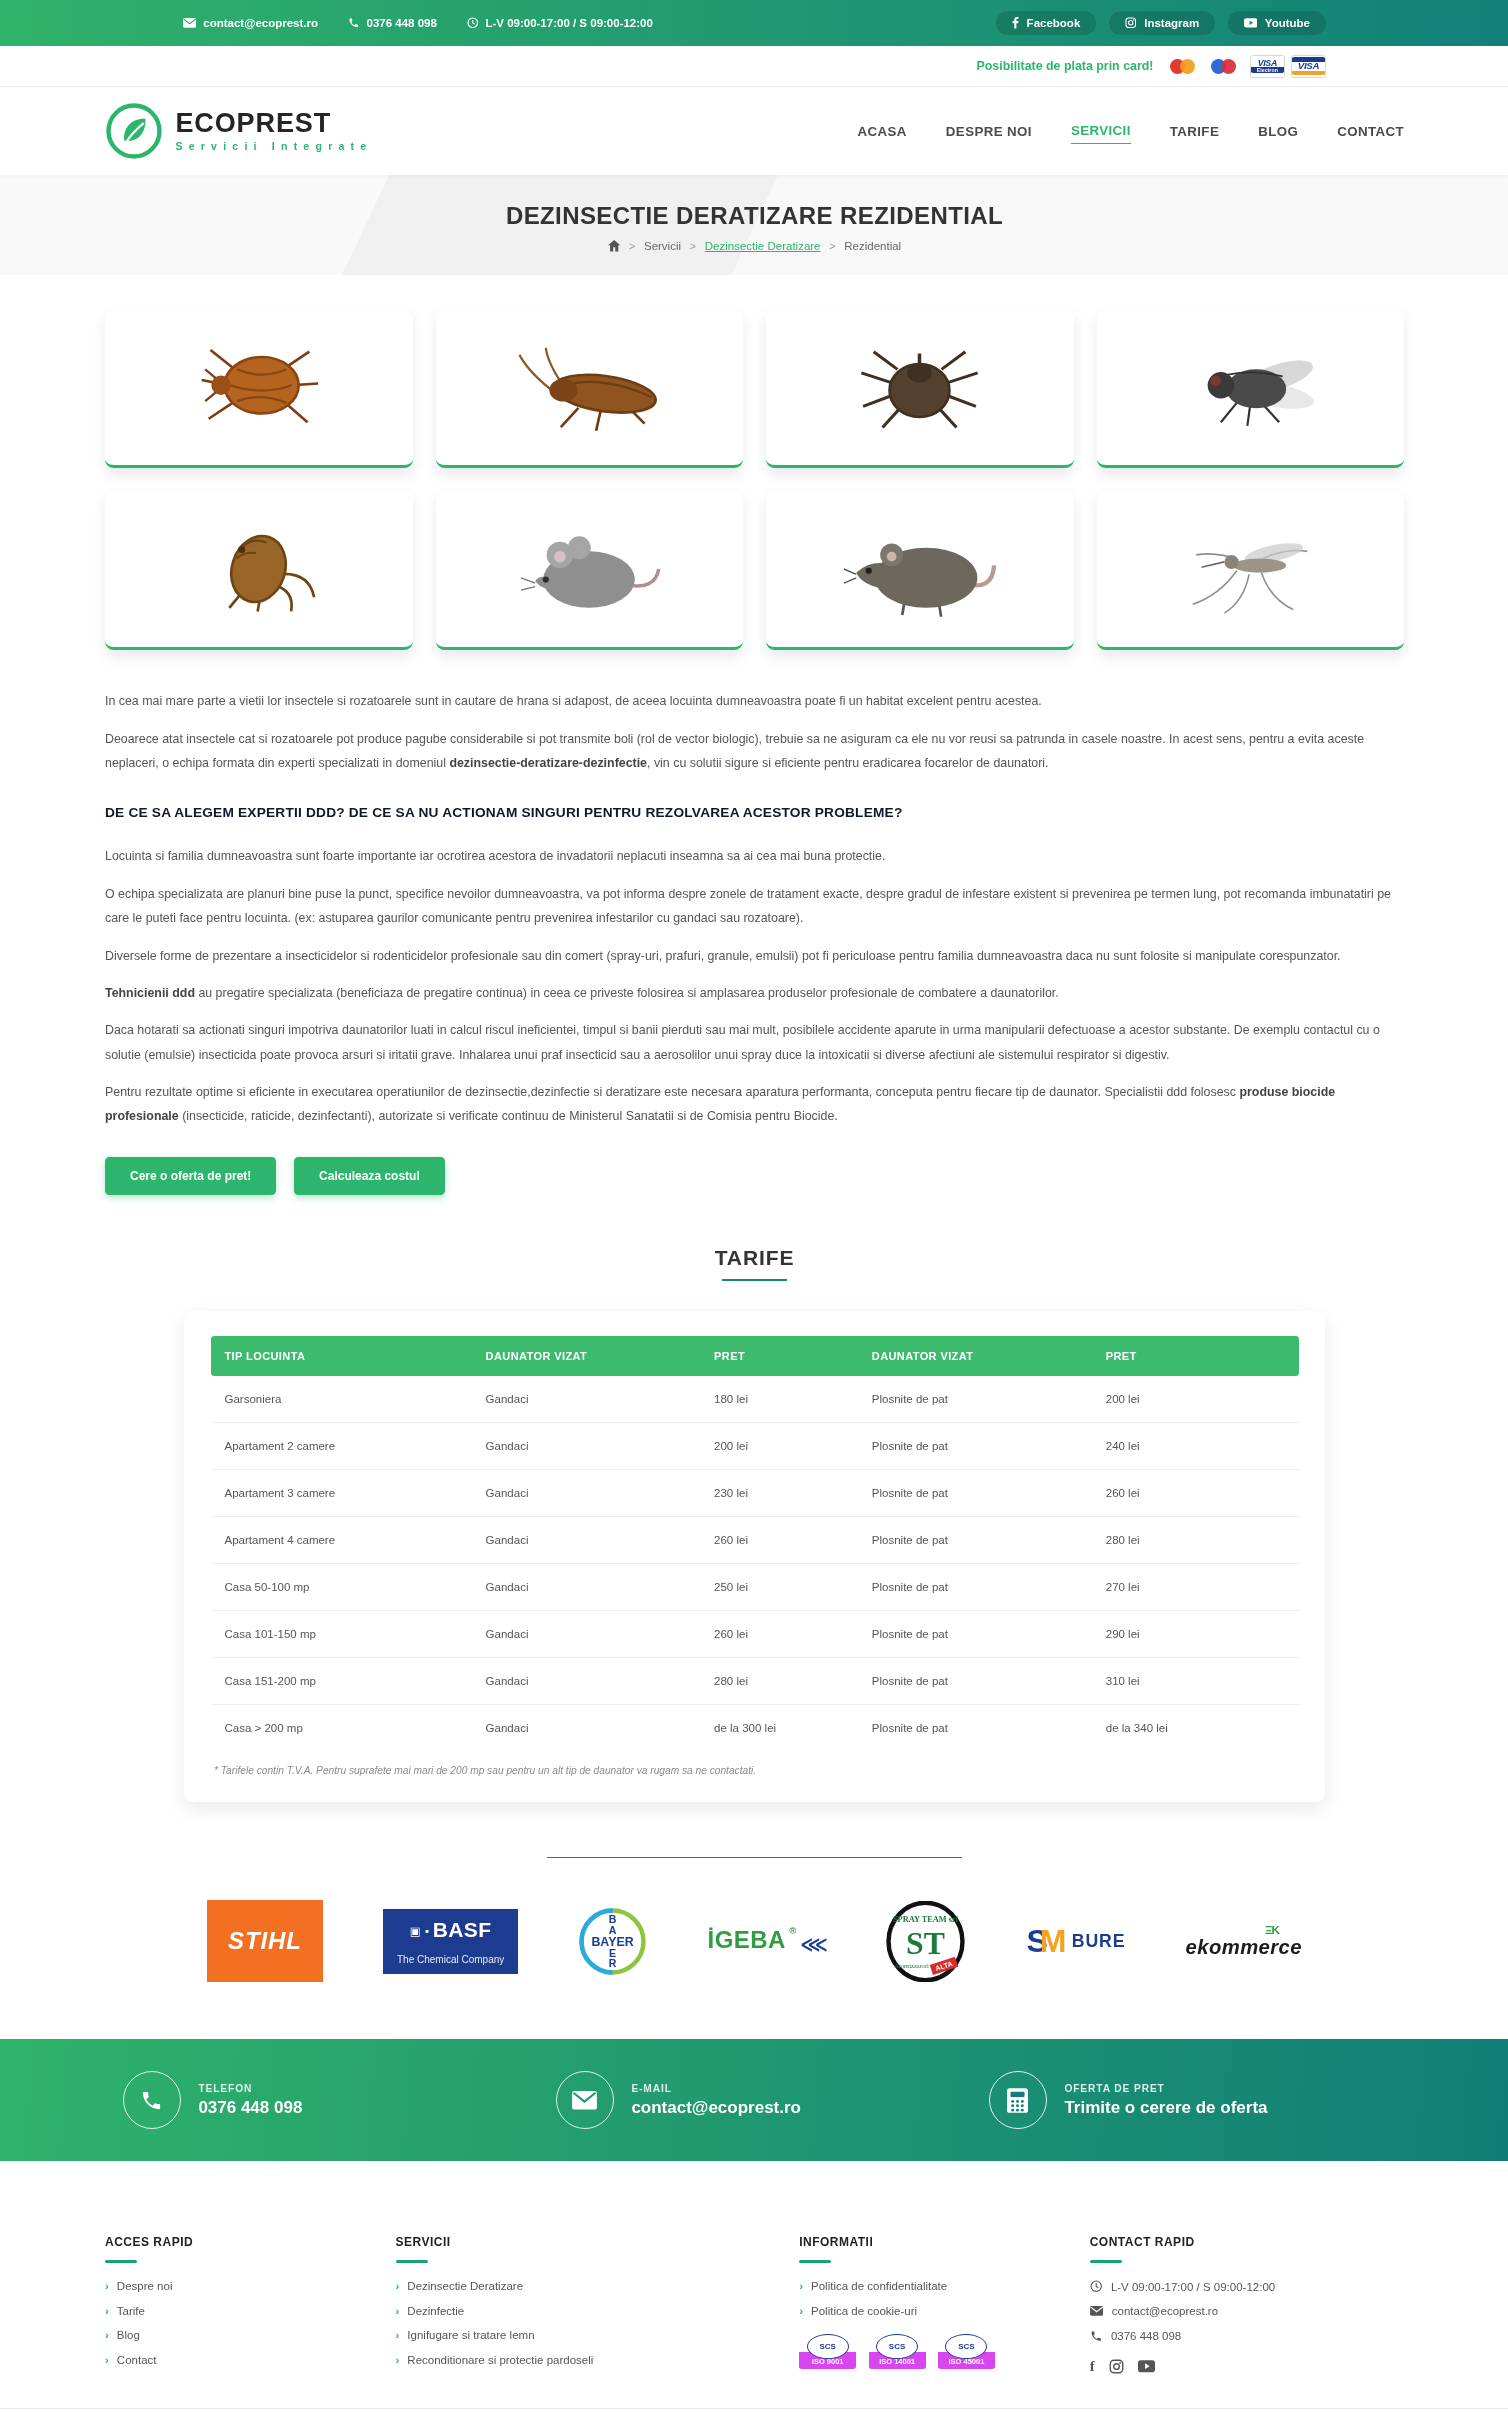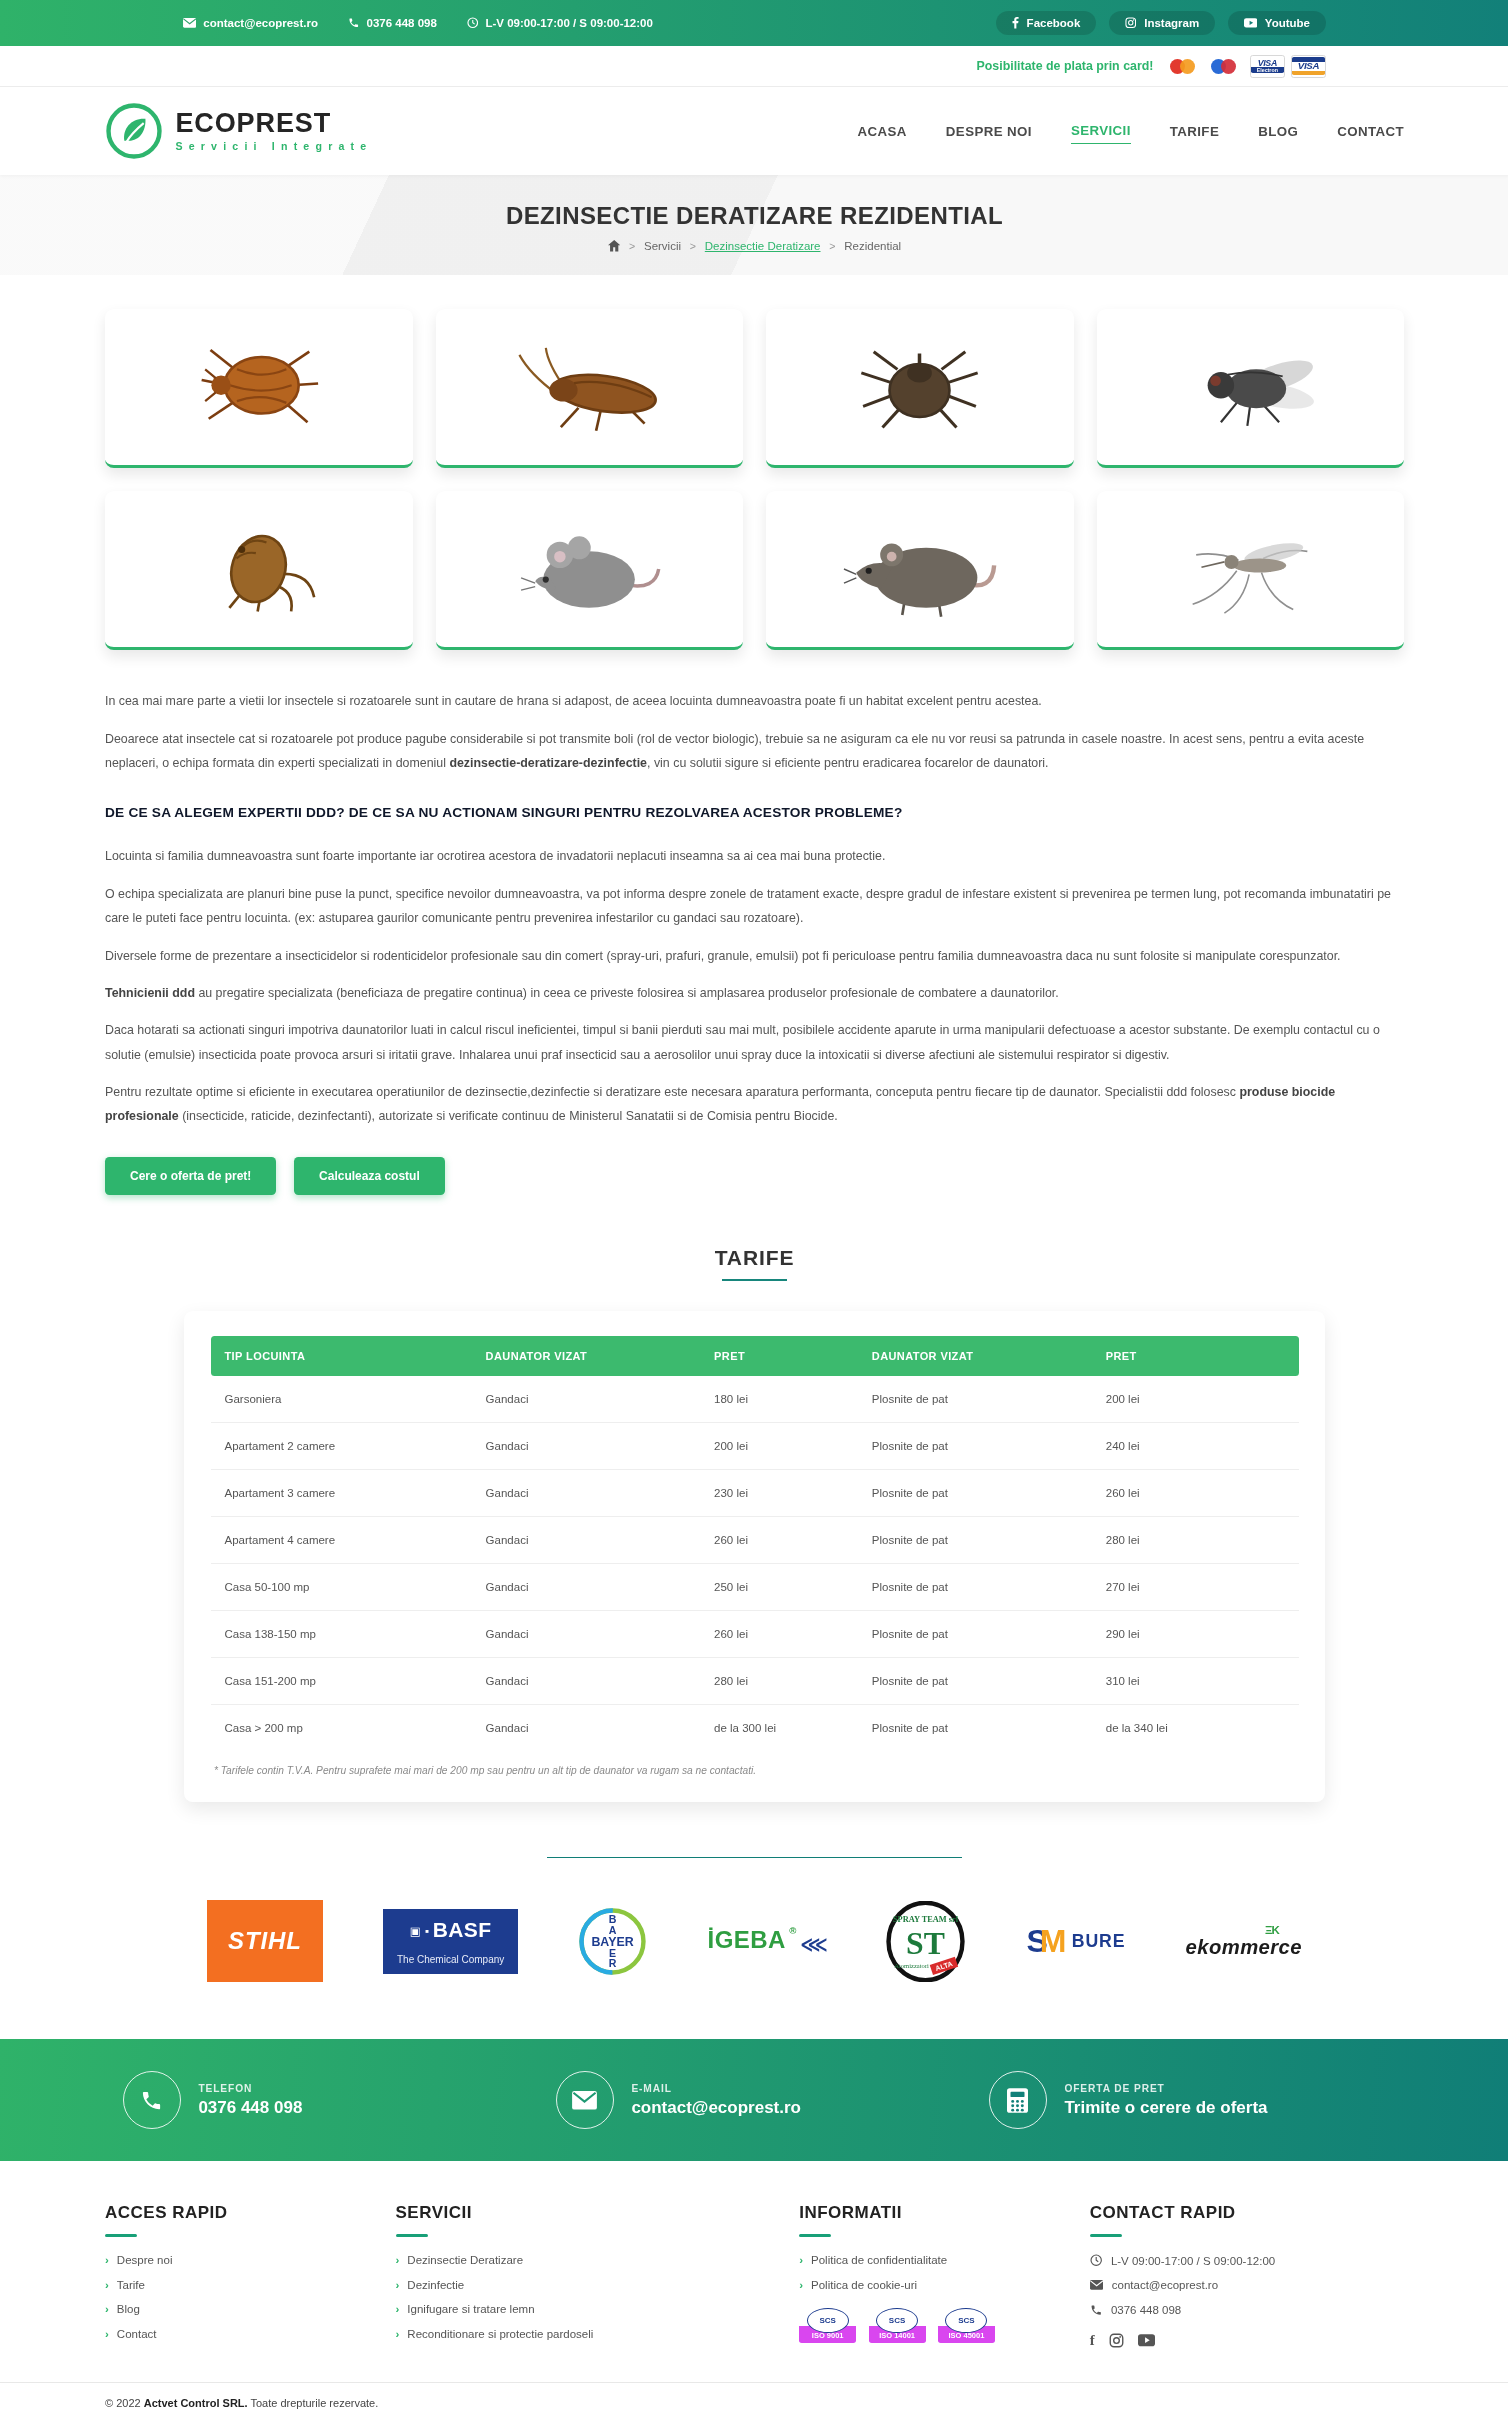--- a/index.html
+++ b/index.html
@@ -104,21 +104,21 @@
   .strip-grid { display:grid; grid-template-columns:1fr 1fr 1fr; width:1299px; margin:0 auto; }
   .strip-item { display:flex; align-items:center; gap:17.7px; padding-left:17.7px; }
   .strip-circle { width:58px; height:58px; border:0.9px solid rgba(255,255,255,.85); border-radius:50%;
     display:flex; align-items:center; justify-content:center; flex:none; }
   .strip-label { color:rgba(255,255,255,.85); font-size:10.2px; letter-spacing:0.9px; font-weight:600; }
   .strip-value { color:#fff; font-size:17px; font-weight:700; margin-top:4.4px; }
 
   
   footer { background:#fff; padding:42px 0 30px; }
   .footer-grid { display:grid; grid-template-columns:1.05fr 1.5fr 1.05fr 1.25fr; gap:26.5px; }
-  .f-head { font-size:17px; font-weight:800; color:#222; letter-spacing:0.5px; }
+  .f-head { font-size:12px; font-weight:800; color:#222; letter-spacing:0.5px;margin-top:32px; }
   .f-underline { width:32px; height:2.7px; background:#18a078; margin:10.6px 0 17.7px; border-radius:1.8px; }
   .f-item { display:flex; align-items:center; gap:8px; margin:12.4px 0; font-size:11.5px; color:#555; cursor:pointer; }
   .f-chev { color:#2eb56d; font-weight:700; font-size:11.5px; }
   .iso-row { display:flex; gap:12.4px; margin-top:17.7px; }
   .iso-badge { width:57px; text-align:center; }
   .iso-oval { width:42px; height:25px; border:1.8px solid #1d3c8f; border-radius:50%; margin:0 auto; background:#fff;
     display:flex; align-items:center; justify-content:center; font-size:8px; font-weight:800; color:#1d3c8f; position:relative; z-index:2; }
   .iso-band { background:#d946ef; color:#fff; font-size:7.5px; font-weight:700; padding:4.4px 1.8px 2.7px; margin-top:-7px; border-radius:0 0 2.7px 2.7px; }
   .fc-item { display:flex; align-items:center; gap:8.8px; margin:12.4px 0; font-size:11.5px; color:#555; }
   .f-social { display:flex; gap:14px; margin-top:16px; align-items:center; color:#555; }
@@ -435,21 +435,21 @@
             <td>280 lei</td>
           </tr>
         <tr>
             <td>Casa 50-100 mp</td>
             <td>Gandaci</td>
             <td>250 lei</td>
             <td>Plosnite de pat</td>
             <td>270 lei</td>
           </tr>
         <tr>
-            <td>Casa 138-150 mp</td>
+            <td>Casa 101-150 mp</td>
             <td>Gandaci</td>
             <td>260 lei</td>
             <td>Plosnite de pat</td>
             <td>290 lei</td>
           </tr>
         <tr>
             <td>Casa 151-200 mp</td>
             <td>Gandaci</td>
             <td>280 lei</td>
             <td>Plosnite de pat</td>

